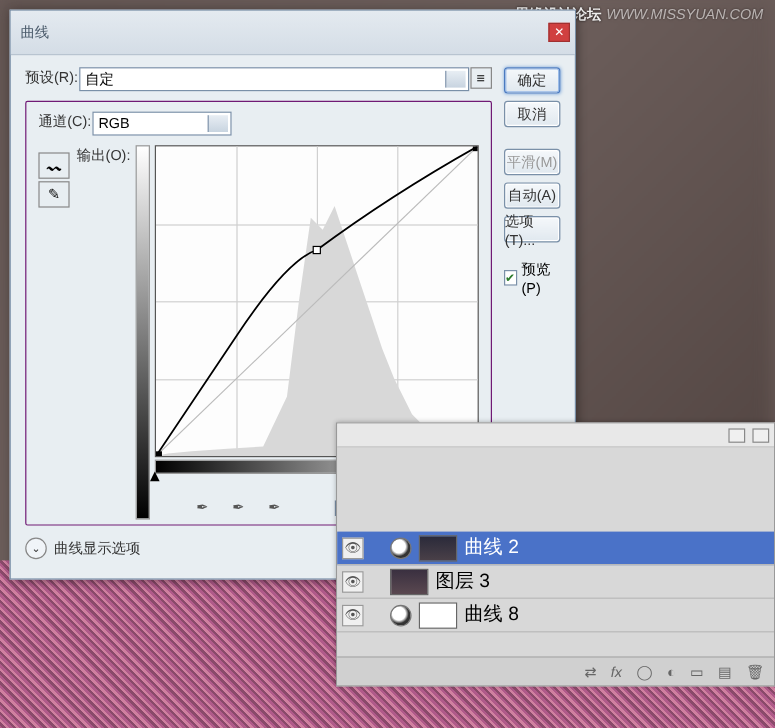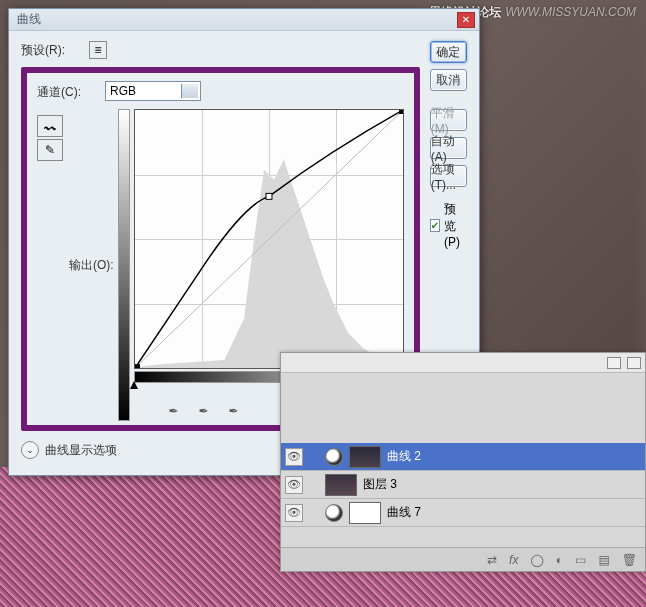--- a/index.html
+++ b/index.html
@@ -4,37 +4,37 @@
 <style>
 * { box-sizing: border-box; margin: 0; padding: 0; font-family: "Microsoft YaHei", SimSun, Arial, sans-serif; font-size: 12px; }
 body { width: 646px; height: 607px; background: #6b5d5a; position: relative; overflow: hidden; }
 .bg-blur { position: absolute; inset: 0; background: linear-gradient(135deg, #5a4d4a 0%, #6b5d5a 40%, #4a3d3a 100%); filter: blur(8px); }
 .bg-pink { position: absolute; bottom: 0; left: 0; right: 0; height: 140px; background: repeating-linear-gradient(45deg, #b05a8a 0 2px, #8a4a6a 2px 4px, #d080a0 4px 6px); }
 .watermark { position: absolute; top: 4px; right: 10px; color: #fff; font-size: 11px; opacity: 0.9; text-shadow: 0 0 2px #000; }
 .watermark .wm1 { font-weight: bold; }
 .watermark .wm2 { opacity: 0.6; margin-left: 4px; font-style: italic; }
 
 .dialog { position: absolute; top: 8px; left: 8px; width: 472px; background: #e8eef2; border: 1px solid #7a90a8; box-shadow: 2px 2px 8px rgba(0,0,0,0.4); }
-.titlebar { background: linear-gradient(#e4eaf0, #d4dde6); height: 22px; display: flex; align-items: center; padding: 0 4px; border-bottom: 1px solid #b8c4d0; }
+.titlebar { background: linear-gradient(#e4eaf0, #d4dde6); height: 37px; display: flex; align-items: center; padding: 0 4px; border-bottom: 1px solid #b8c4d0; }
 .titlebar-text { flex: 1; color: #4a5a6a; font-size: 12px; padding-left: 4px; }
 .close-btn { width: 18px; height: 16px; background: #d04040; border: 1px solid #a03030; color: #fff; display: flex; align-items: center; justify-content: center; font-size: 10px; cursor: pointer; }
 
 .dialog-body { padding: 10px 12px 16px; display: flex; gap: 10px; }
 .left-col { flex: 1; }
 .right-col { width: 75px; display: flex; flex-direction: column; gap: 6px; align-items: stretch; }
 
-.row { display: flex; align-items: flex-end; gap: 24px; margin-bottom: 8px; }
+.row { display: flex; align-items: flex-start; gap: 1px; margin-bottom: 8px; }
 .label { color: #333; }
 .combo { flex: 1; height: 20px; border: 1px solid #7a90a8; background: #fff; display: flex; align-items: center; padding: 0 4px; position: relative; }
 .combo::after { content: ""; position: absolute; right: 2px; top: 2px; bottom: 2px; width: 16px; background: linear-gradient(#e8eef4, #c8d4e0); border-left: 1px solid #7a90a8; }
 .combo-arrow { position: absolute; right: 6px; top: 50%; transform: translateY(-50%); width: 0; height: 0; border-left: 4px solid transparent; border-right: 4px solid transparent; border-top: 5px solid #4a5a7a; }
-.combo-sm { width: 96px; flex: none; }
+.combo-sm { width: 116px; flex: none; }
 .tinybtn { width: 18px; height: 18px; border: 1px solid #888; background: #e8eef2; display: flex; align-items: center; justify-content: center; }
 
-.group { border: 6px solid #701a75; padding: 8px 10px 4px; border-radius: 2px; }
+.group { border: 1px solid #701a75; padding: 8px 10px 4px; border-radius: 2px; }
 
 .btn { height: 22px; border: 1px solid #7a90a8; background: linear-gradient(#f5f8fb, #e0e8ef); border-radius: 3px; color: #333; cursor: pointer; display: flex; align-items: center; justify-content: center; box-shadow: 0 0 0 1px #fff inset; }
 .btn-primary { border-color: #4a7ac0; box-shadow: 0 0 0 1px #9abbe8 inset, 0 0 3px #7aa5d8; }
 .btn.disabled { color: #999; }
 
 .checkbox-row { display: flex; align-items: center; gap: 4px; margin-top: 8px; }
 .checkbox { width: 13px; height: 13px; border: 1px solid #7a90a8; background: #fff; display: flex; align-items: center; justify-content: center; color: #2a7a2a; font-size: 10px; }
 
 .tools { display: flex; flex-direction: column; gap: 2px; margin-top: 6px; }
 .tool-btn { width: 26px; height: 22px; border: 1px solid #888; background: #e8eef2; display: flex; align-items: center; justify-content: center; }
@@ -66,21 +66,21 @@
 .layer-row { display: flex; align-items: center; height: 28px; border-bottom: 1px solid #b8b8b8; padding: 0 4px; gap: 6px; }
 .layer-row.selected { background: #4a72c8; color: #fff; }
 .eye { width: 18px; height: 18px; border: 1px solid #999; background: #f0f0f0; display: flex; align-items: center; justify-content: center; color: #555; font-size: 11px; }
 .layer-row.selected .eye { background: #f0f0f0; color: #555; }
 .adj-icon { width: 18px; height: 18px; border: 1px solid #777; background: radial-gradient(circle at 40% 40%, #fff 0 40%, #333 60%); border-radius: 50%; }
 .thumb { width: 32px; height: 22px; border: 1px solid #666; background: #444; }
 .thumb-img1 { background: linear-gradient(#2a2a3a, #4a4048); }
 .thumb-img2 { background: linear-gradient(#3a3040, #5a4850); }
 .thumb-white { background: #fff; }
 .link-col { width: 10px; }
-.layer-name { flex: 1; font-size: 12px; }
+.layer-name { flex: 1; font-size: 16px; }
 .panel-footer { height: 24px; background: #d0d0d0; border-top: 1px solid #aaa; display: flex; justify-content: flex-end; align-items: center; gap: 12px; padding: 0 8px; color: #666; }
 .foot-icon { font-size: 12px; }
 </style>
 </head>
 <body>
 
 <div class="bg-blur"></div>
 <div class="bg-pink"></div>
 <div class="watermark">
   <span class="wm1">思缘设计论坛</span><span class="wm2">WWW.MISSYUAN.COM</span>
@@ -88,41 +88,45 @@
 
 <div class="dialog">
   <div class="titlebar">
     <div class="titlebar-text">曲线</div>
     <div class="close-btn">✕</div>
   </div>
   <div class="dialog-body">
     <div class="left-col">
       <div class="row">
         <span class="label">预设(R):</span>
+        <div class="combo">
+          <span>自定</span>
+          <span class="combo-arrow"></span>
+        </div>
         <div class="tinybtn">≡</div>
       </div>
 
       <div class="group">
         <div class="row">
           <span class="label">通道(C):</span>
           <div class="combo combo-sm">
             <span>RGB</span>
             <span class="combo-arrow"></span>
           </div>
         </div>
 
         <div class="curves-area">
           <div style="display:flex;flex-direction:column;gap:4px;">
             <div class="tool-row tools">
               <div class="tool-btn">〰</div>
               <div class="tool-btn">✎</div>
             </div>
           </div>
           <div style="display:flex;gap:4px;">
-            <div style="display:flex;flex-direction:column;justify-content:center;">
+            <div style="display:flex;flex-direction:column;">
               <span class="label" style="white-space:nowrap;">输出(O):</span>
             </div>
             <div class="curves-left-strip"></div>
             <div>
               <div class="curves-box">
                 <div class="grid-line" style="left:25%;top:0;bottom:0;width:1px"></div>
                 <div class="grid-line" style="left:50%;top:0;bottom:0;width:1px"></div>
                 <div class="grid-line" style="left:75%;top:0;bottom:0;width:1px"></div>
                 <div class="grid-line" style="top:25%;left:0;right:0;height:1px"></div>
                 <div class="grid-line" style="top:50%;left:0;right:0;height:1px"></div>
@@ -195,21 +199,21 @@
       <div class="eye">👁</div>
       <div class="link-col"></div>
       <div class="thumb thumb-img2"></div>
       <div class="layer-name">图层 3</div>
     </div>
     <div class="layer-row">
       <div class="eye">👁</div>
       <div class="link-col"></div>
       <div class="adj-icon"></div>
       <div class="thumb thumb-white"></div>
-      <div class="layer-name">曲线 7</div>
+      <div class="layer-name">曲线 8</div>
     </div>
     <div class="layer-row" style="height:20px;border-bottom:none;"></div>
   </div>
   <div class="panel-footer">
     <span class="foot-icon">⇄</span>
     <span class="foot-icon"><i>fx</i></span>
     <span class="foot-icon">◯</span>
     <span class="foot-icon">◐</span>
     <span class="foot-icon">▭</span>
     <span class="foot-icon">▤</span>

